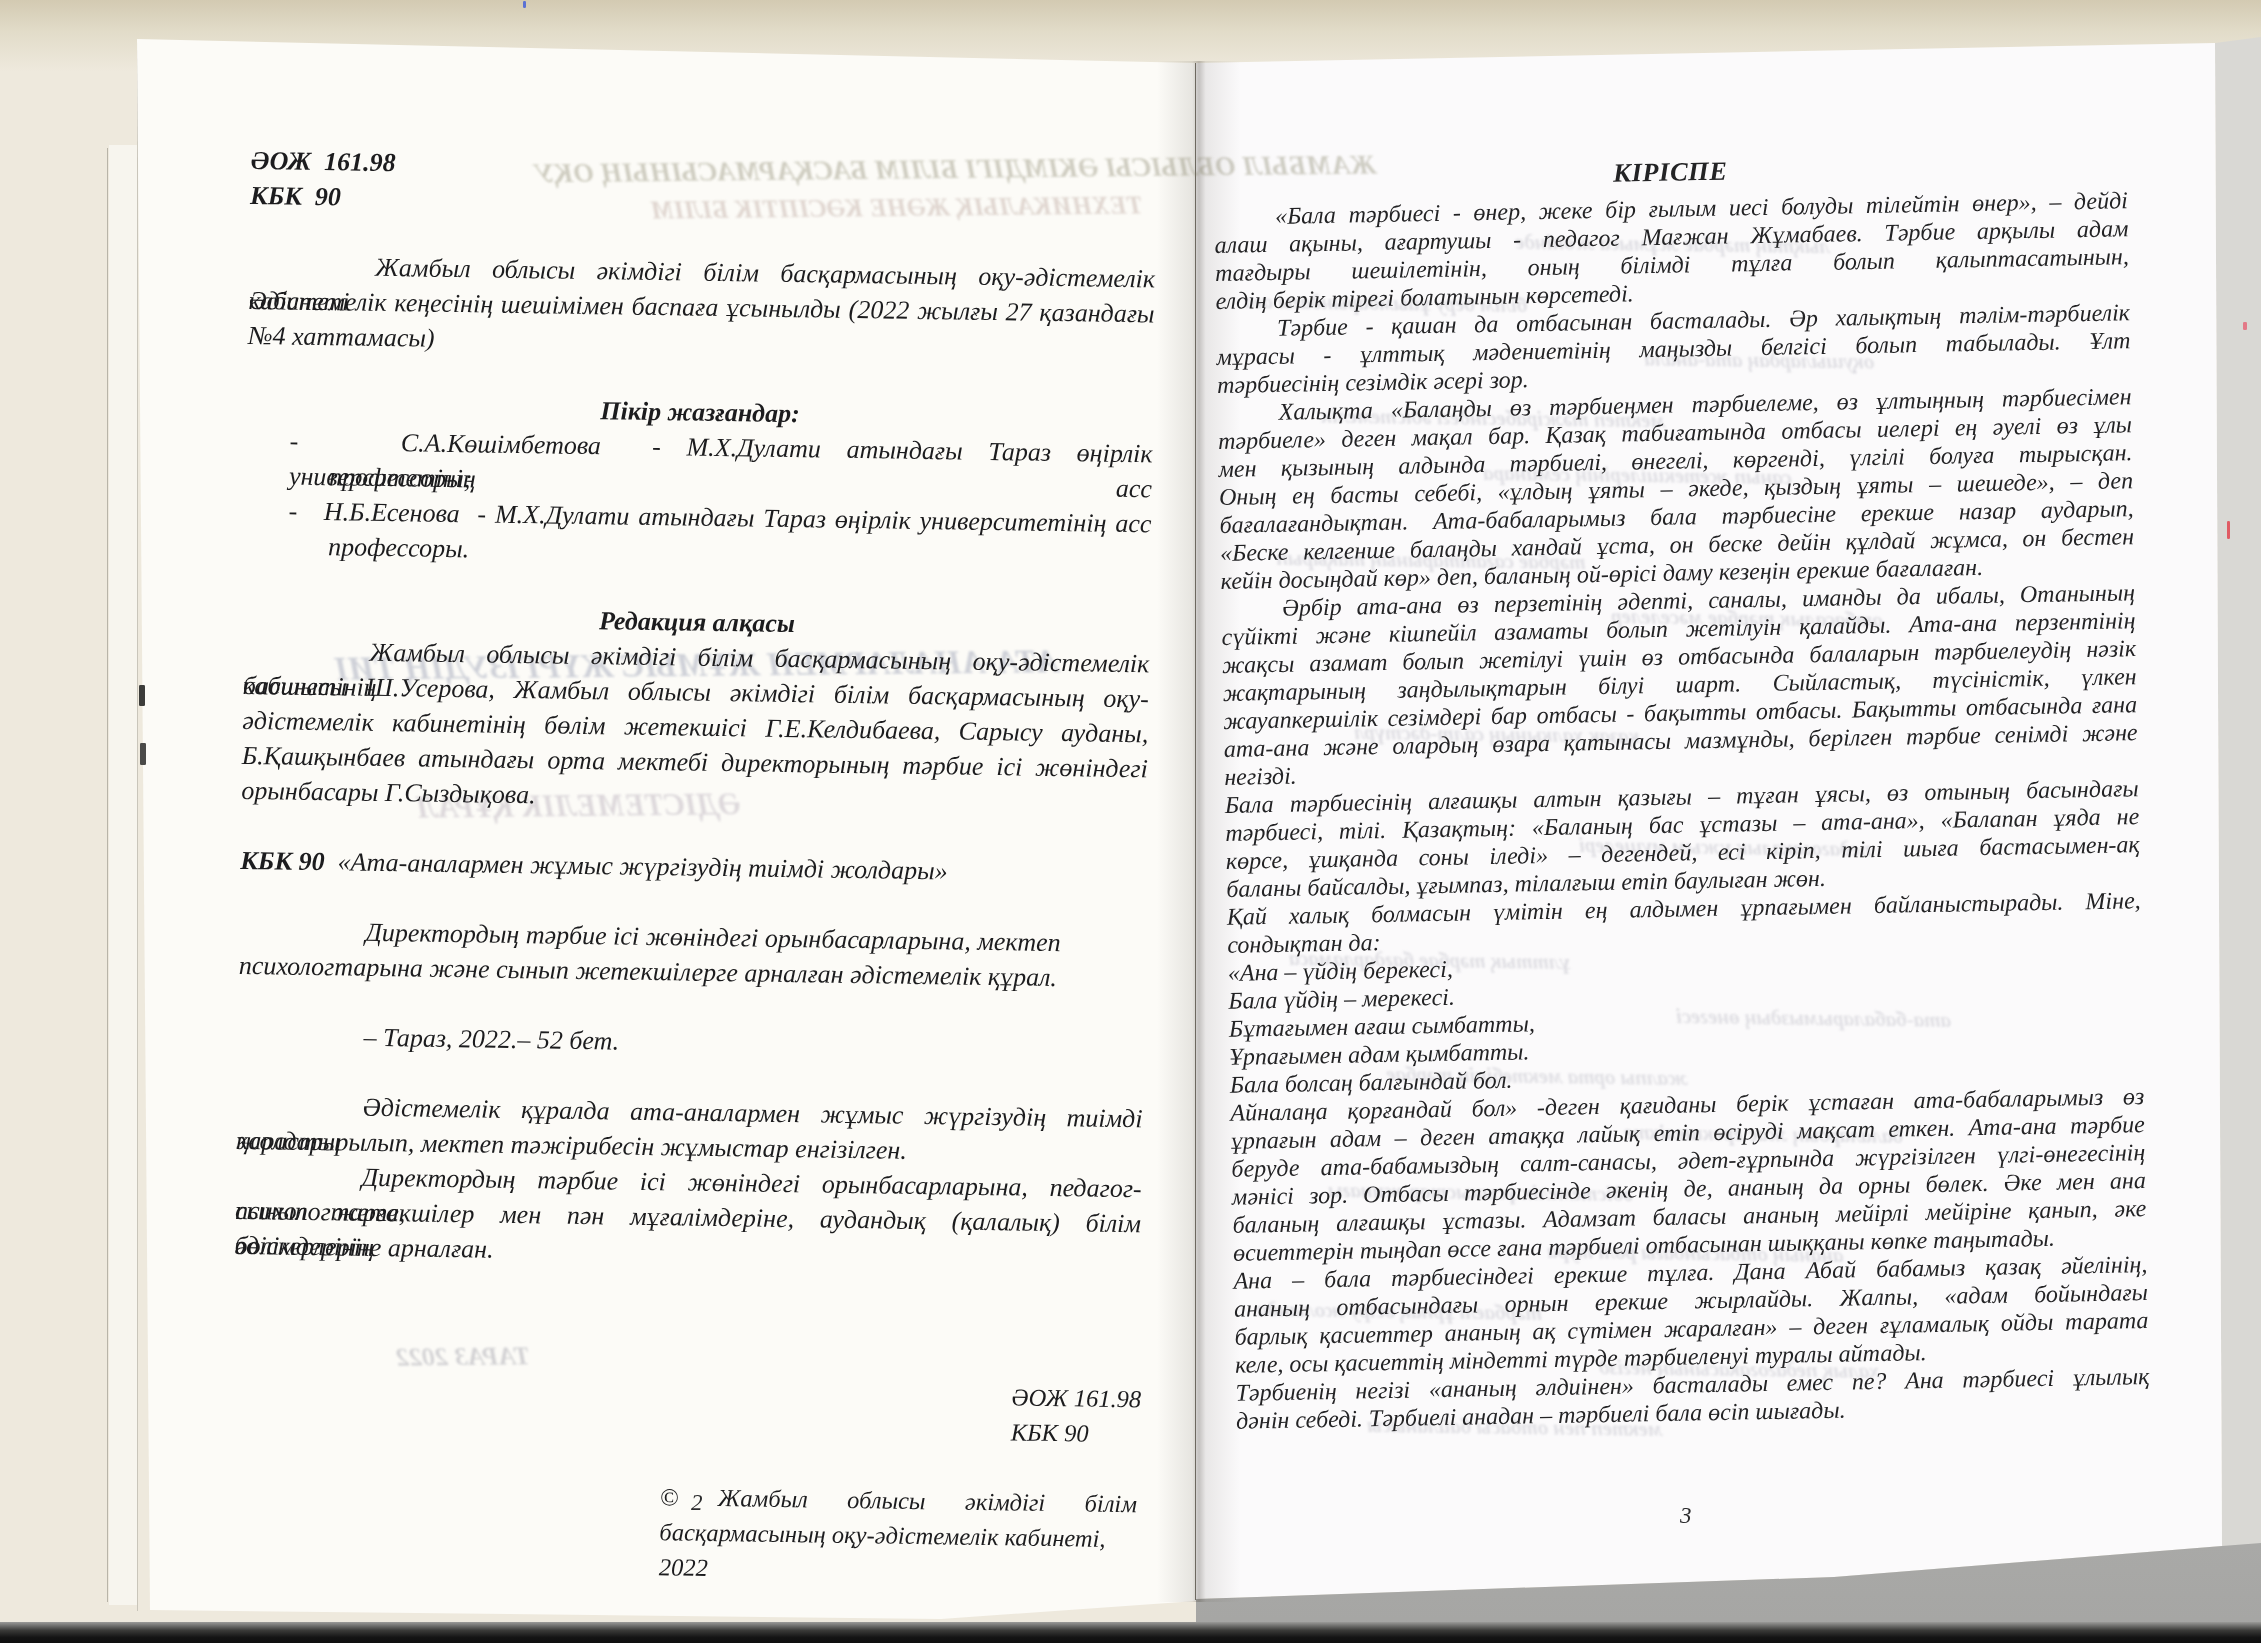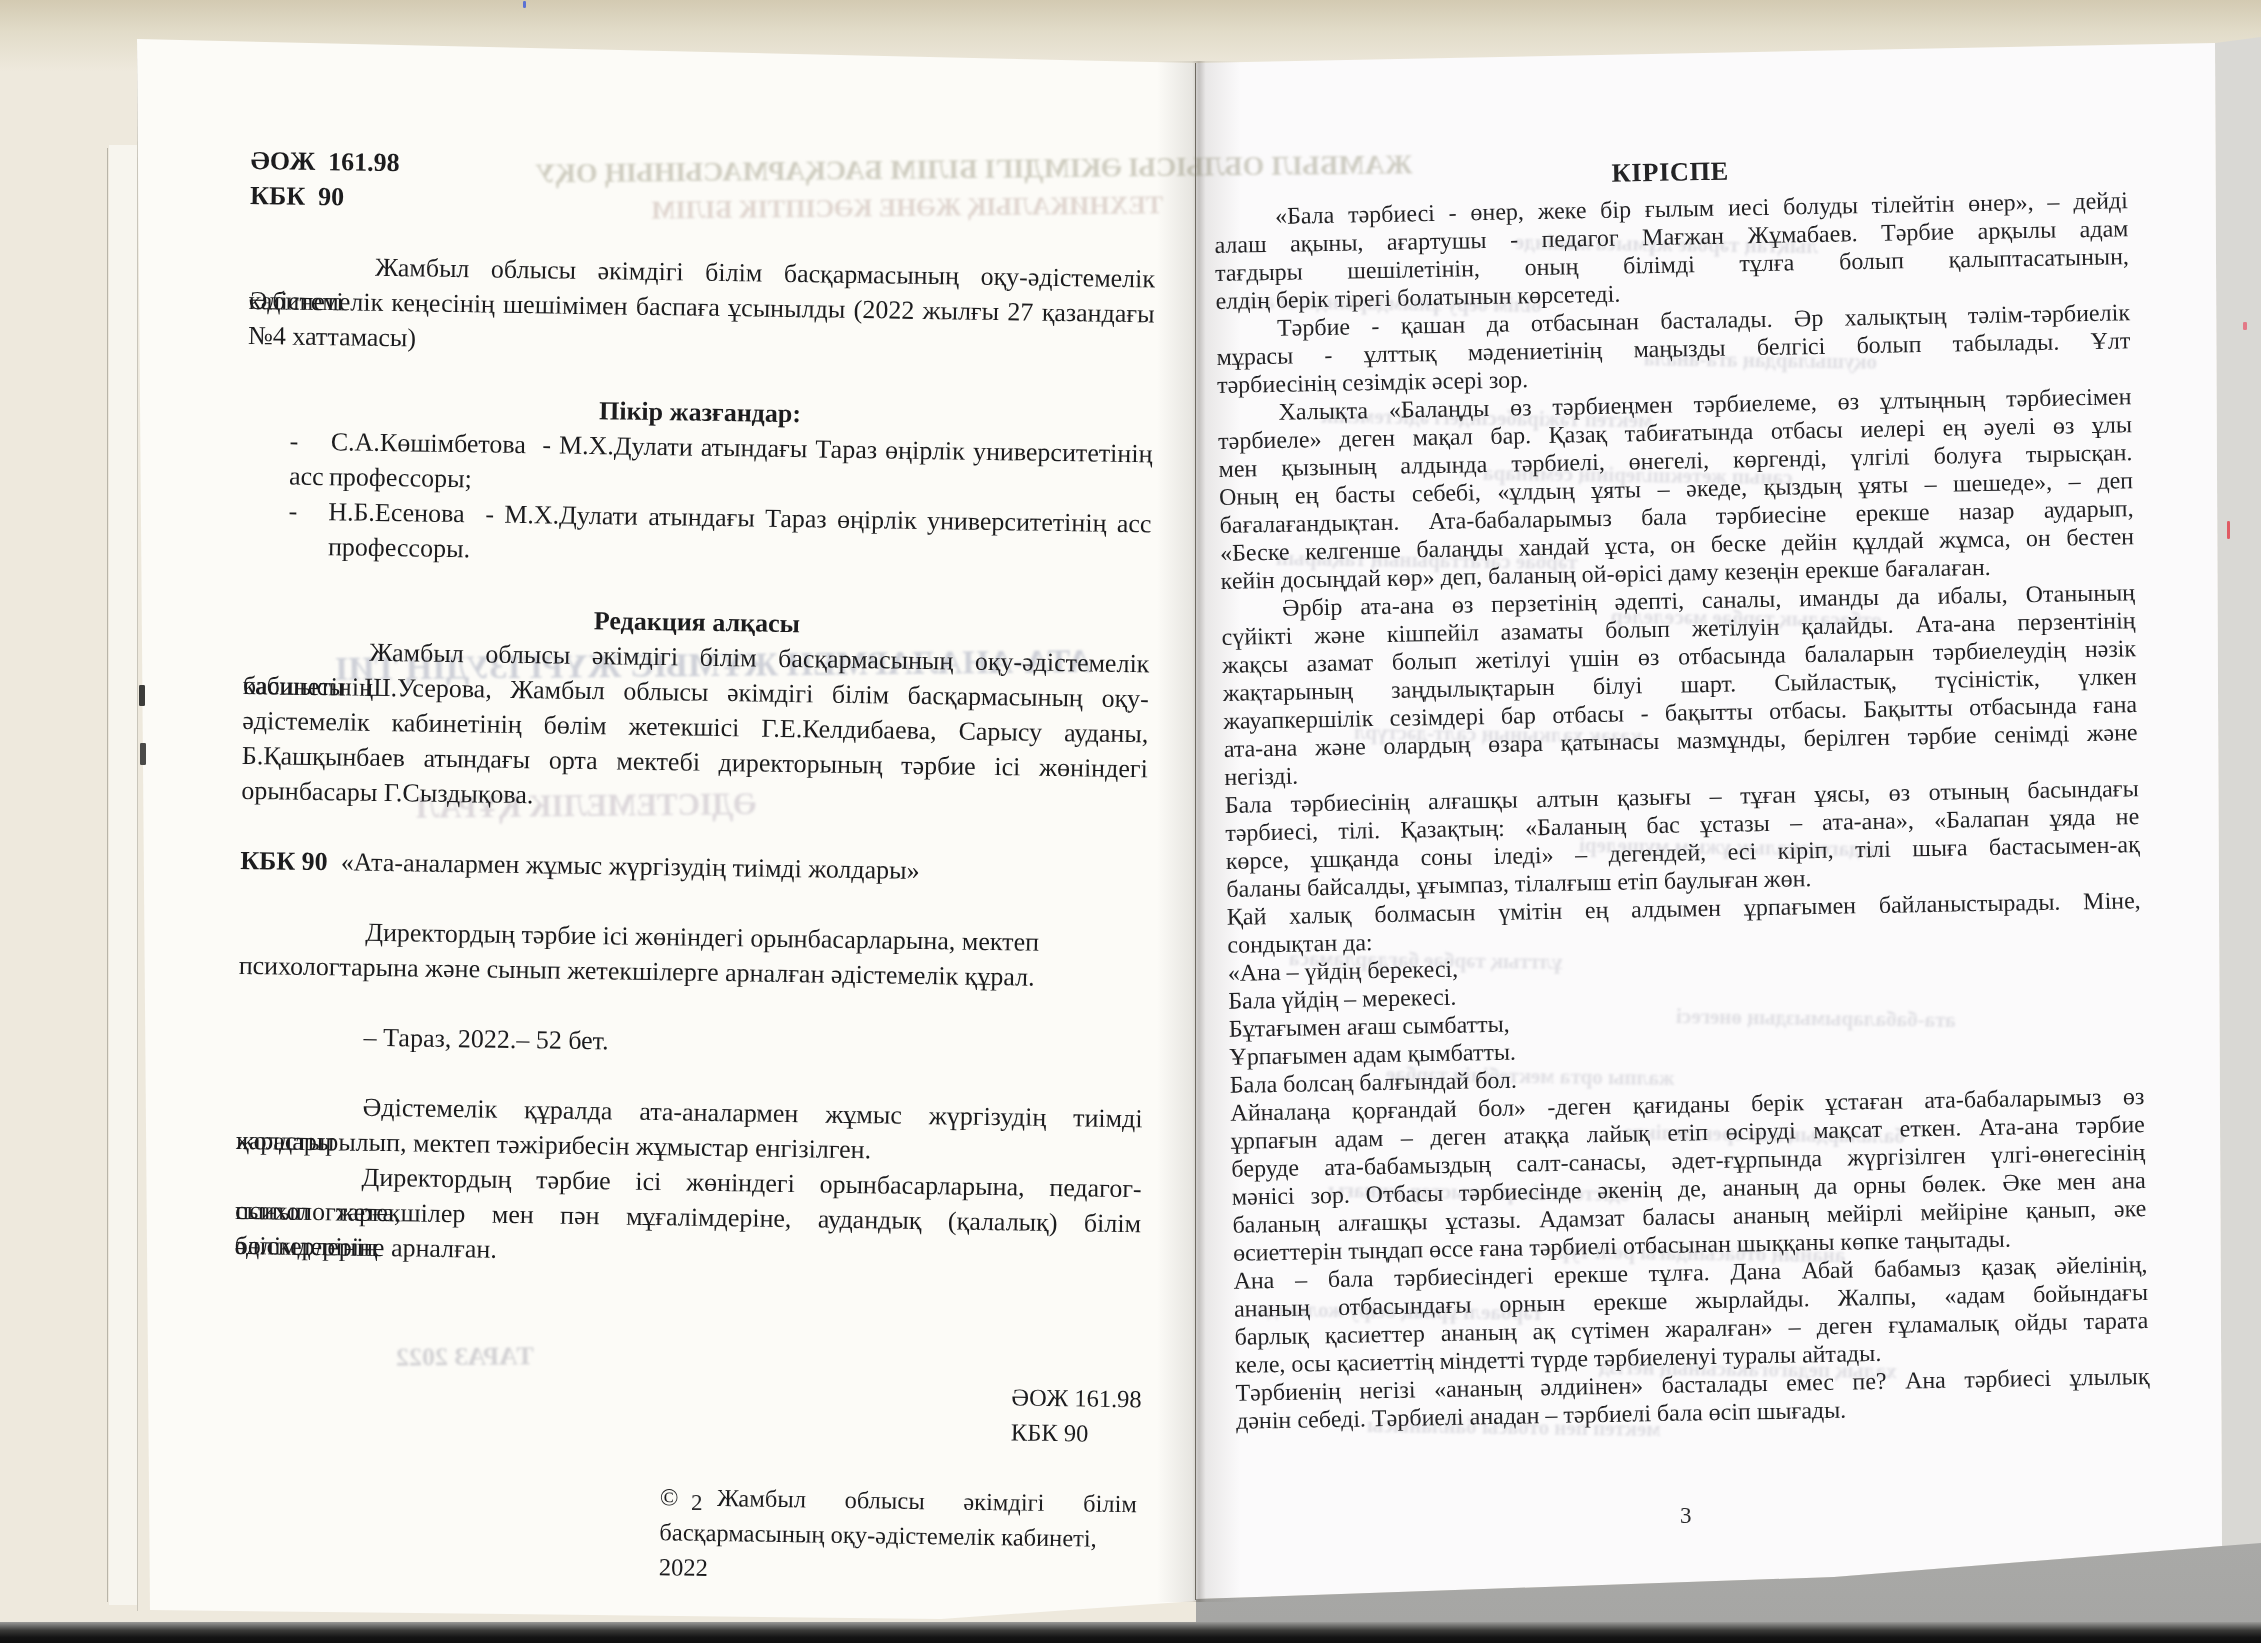--- a/index.html
+++ b/index.html
@@ -1,17 +1,17 @@
 <!DOCTYPE html>
 <html style="font-size:10.3px"><head>
 <meta charset="utf-8">
 <style>
   html,body{margin:0;padding:0;}
   body{font-family:"Liberation Serif","DejaVu Serif",serif;}
-  #canvas{position:relative;width:2261px;height:1644px;background:#eee9dd;overflow:hidden;}
+  #canvas{position:relative;width:2261px;height:1644px;background:#eee9dd;overflow:hidden;font-style:italic;}
 
   
   .top-band{position:absolute;left:0;top:0;width:2261px;height:71px;
     background:linear-gradient(to bottom,#d3cab2 0%,#e2dcc9 45%,#eee9dd 100%);}
   .right-strip{position:absolute;left:0;top:0;width:2261px;height:1644px;
     clip-path:polygon(2215px 43px,2261px 37px,2261px 1560px,2222px 1547px);
     background:#d9d8d4;}
   .br-shadow{position:absolute;left:0;top:0;width:2261px;height:1644px;
     clip-path:polygon(1196px 1599px,1834px 1577px,2222px 1546px,2261px 1543px,2261px 1644px,1196px 1644px);
     background:linear-gradient(to bottom,#d4d4d2 0%,#c3c3c1 55%,#a5a5a3 100%);}

